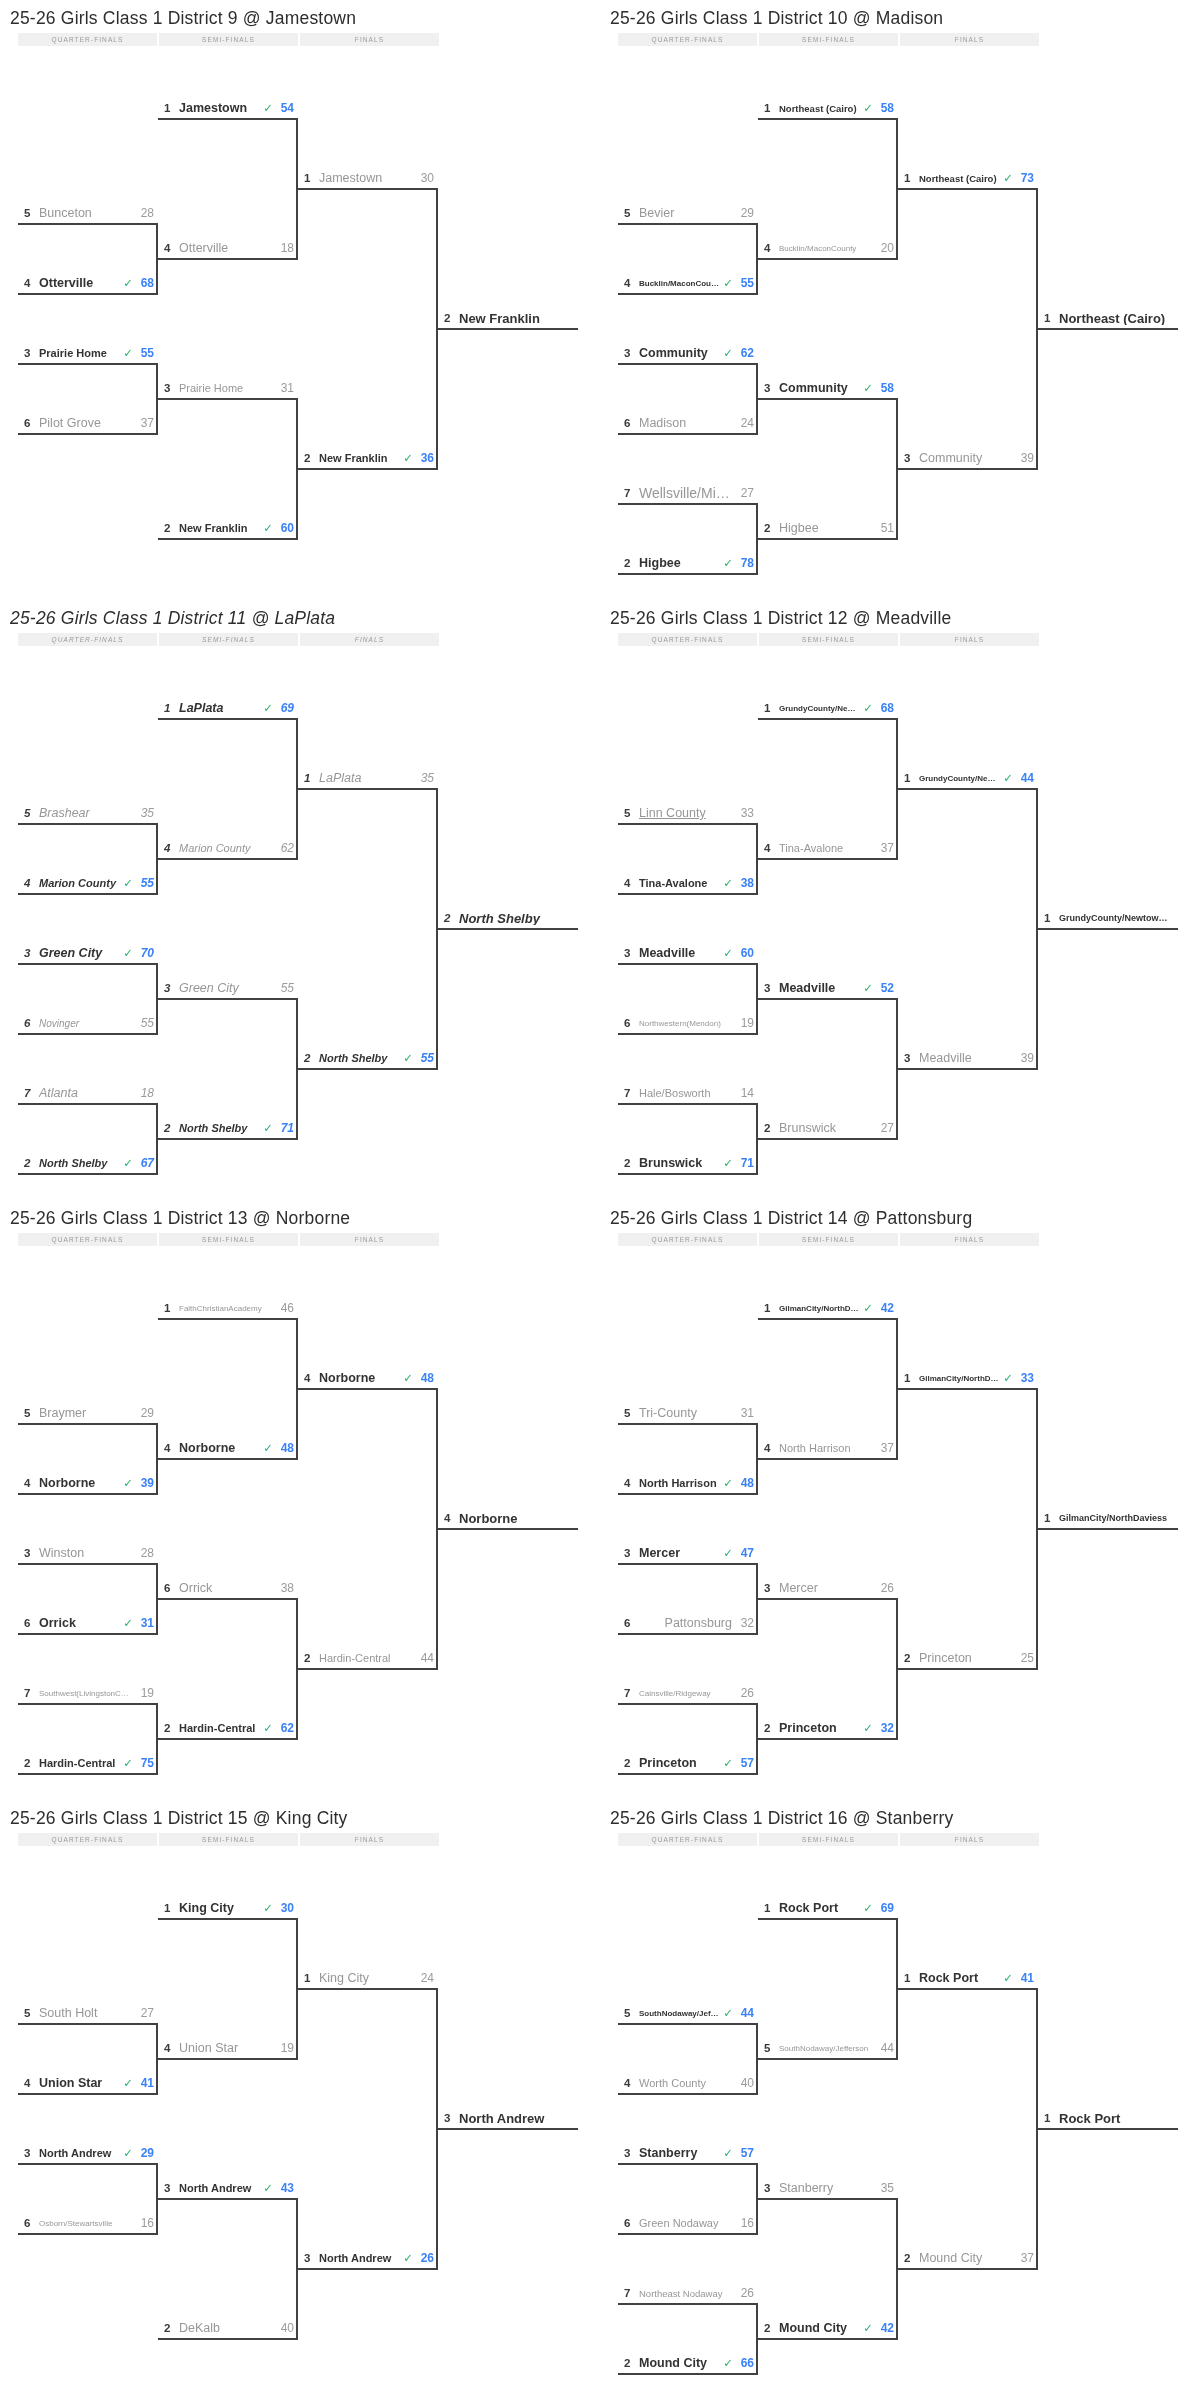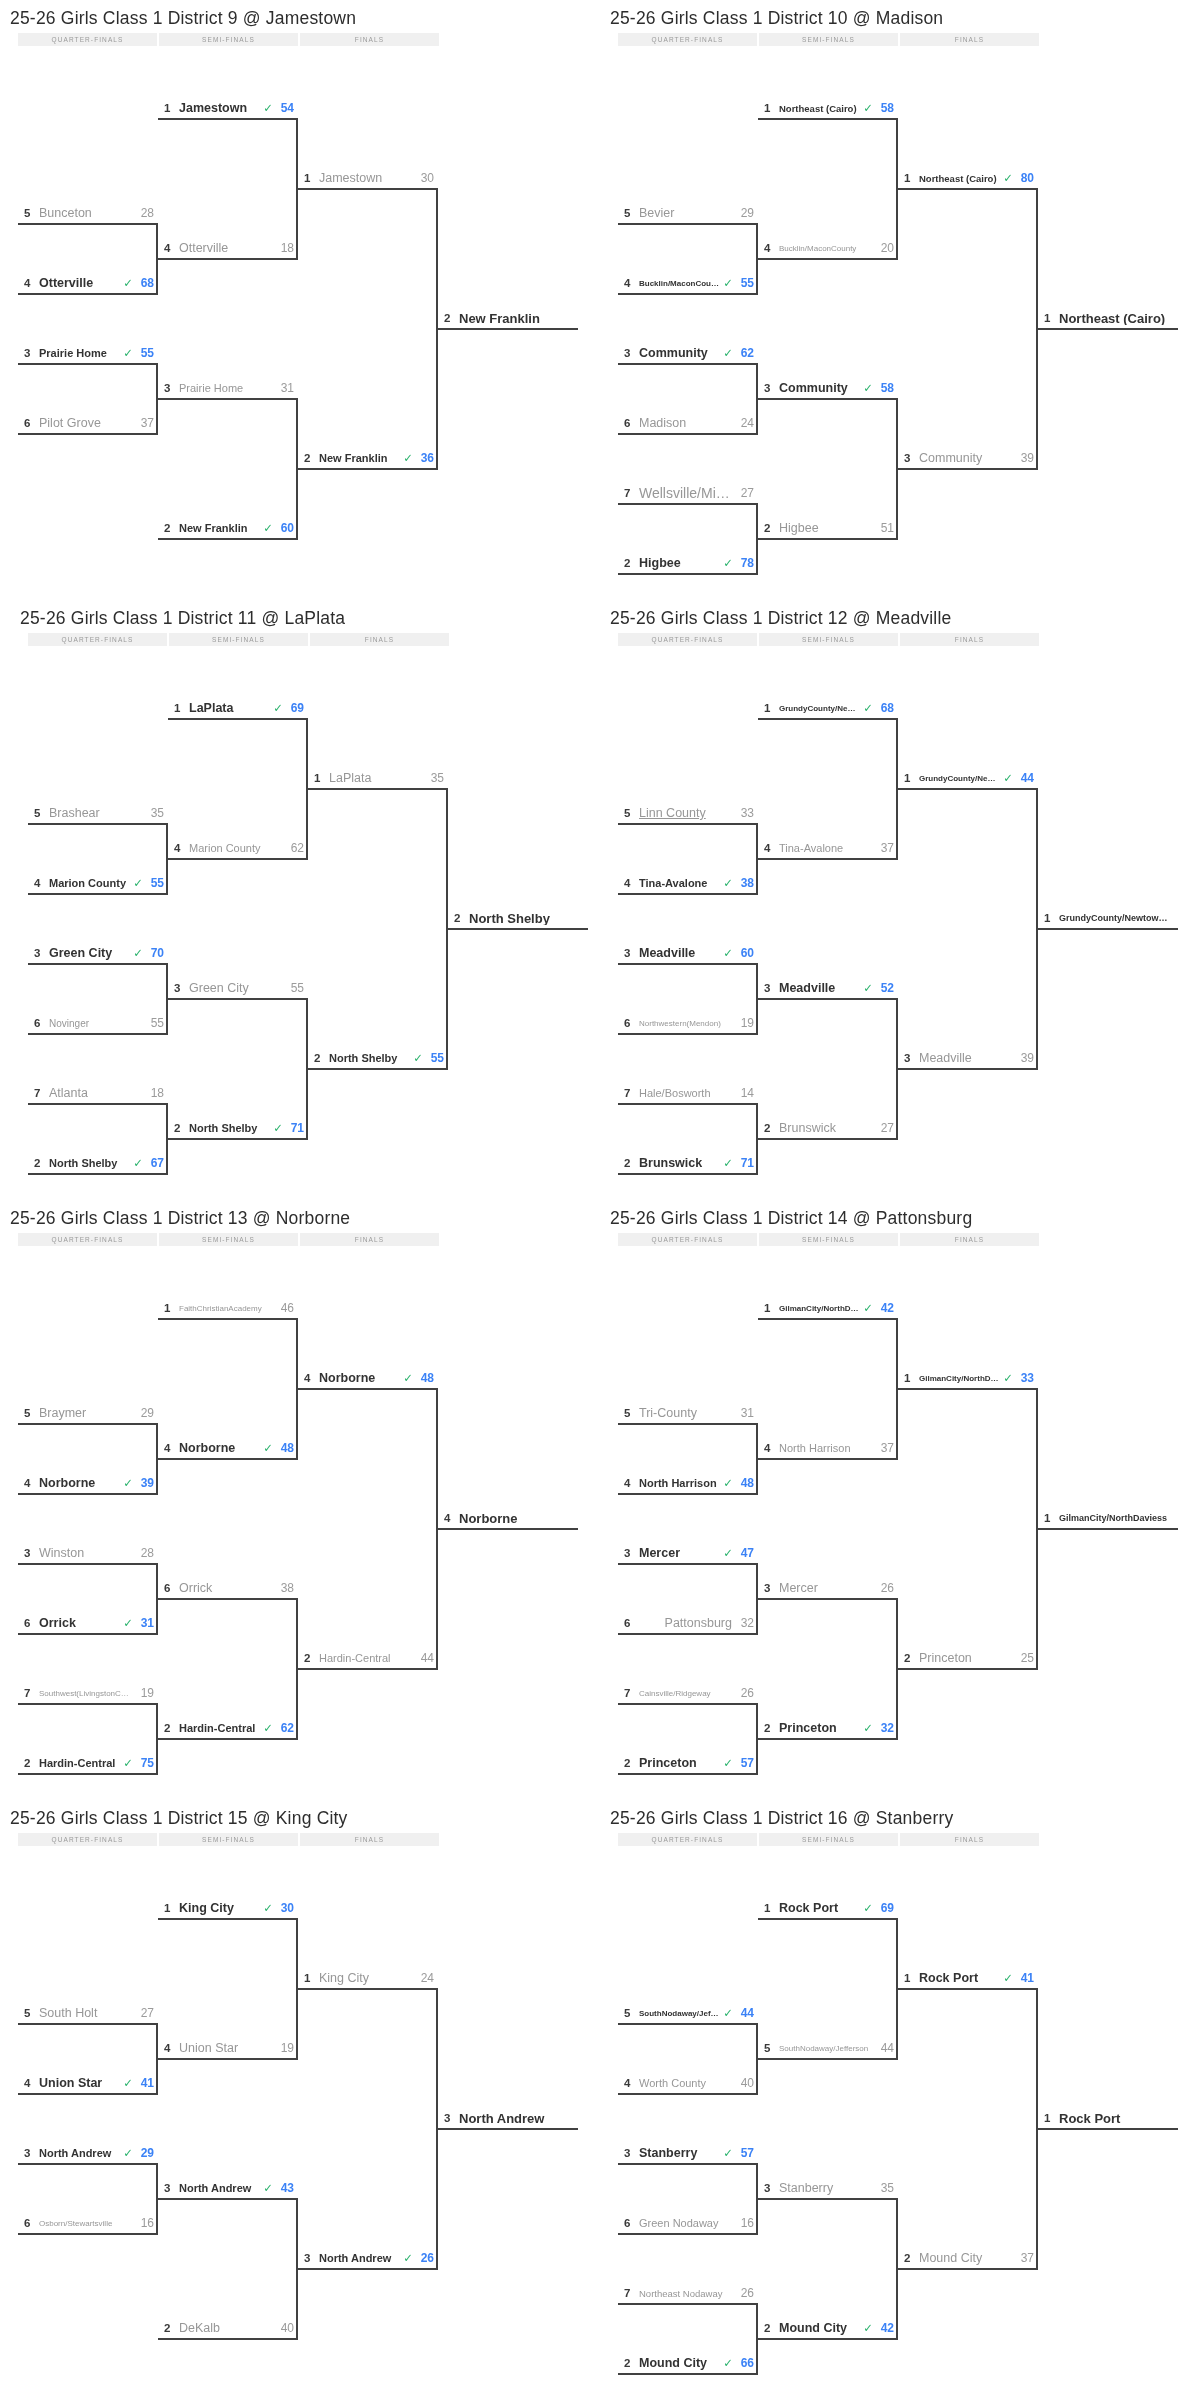--- a/index.html
+++ b/index.html
@@ -136,21 +136,21 @@
         <span class="rt">
           <span class="chk">✓</span>
           <span class="sc w">58</span>
         </span>
       </div>
       <div class="slot" style="left: 298px; width: 140px; top: 168px;">
         <span class="seed">1</span>
         <span class="nm w" style="font-size: 9.5px;">Northeast (Cairo)</span>
         <span class="rt">
           <span class="chk">✓</span>
-          <span class="sc w">80</span>
+          <span class="sc w">73</span>
         </span>
       </div>
       <div class="slot" style="left: 18px; width: 140px; top: 203px;">
         <span class="seed">5</span>
         <span class="nm l" style="font-size: 12.5px;">Bevier</span>
         <span class="rt">
           <span class="sc l">29</span>
         </span>
       </div>
       <div class="slot" style="left: 158px; width: 140px; top: 238px;">
@@ -224,21 +224,21 @@
         <span class="seed">1</span>
         <span class="nm w" style="font-size: 13px;">Northeast (Cairo)</span>
       </div>
       <div class="vline" style="left: 156px; top: 223px; height: 72px;"></div>
       <div class="vline" style="left: 156px; top: 363px; height: 72px;"></div>
       <div class="vline" style="left: 156px; top: 503px; height: 72px;"></div>
       <div class="vline" style="left: 296px; top: 118px; height: 142px;"></div>
       <div class="vline" style="left: 296px; top: 398px; height: 142px;"></div>
       <div class="vline" style="left: 436px; top: 188px; height: 282px;"></div>
     </div>
-    <div class="cell" style="left: 10px; top: 600px;">
+    <div class="cell" style="left: 0px; top: 600px; font-style: italic;">
       <div class="btitle">25-26 Girls Class 1 District 11 @ LaPlata</div>
       <div class="hdr">
         <span>QUARTER-FINALS</span>
         <span>SEMI-FINALS</span>
         <span>FINALS</span>
       </div>
       <div class="slot" style="left: 158px; width: 140px; top: 98px;">
         <span class="seed">1</span>
         <span class="nm w" style="font-size: 12.5px;">LaPlata</span>
         <span class="rt">

